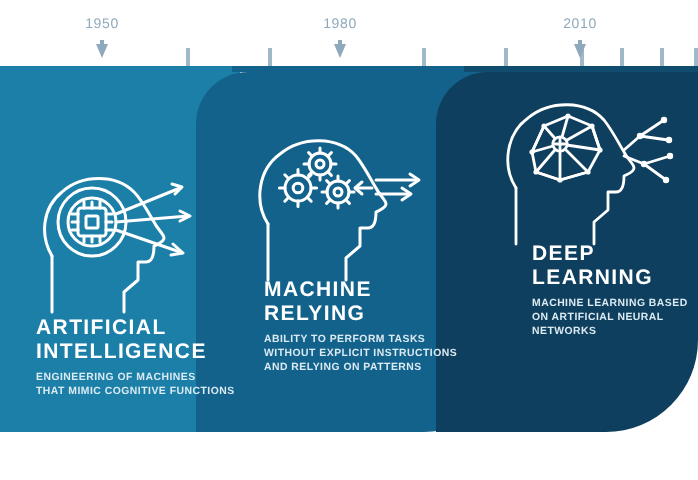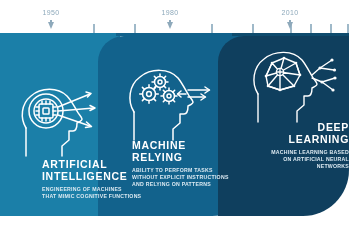--- a/index.html
+++ b/index.html
@@ -134,23 +134,23 @@
     margin-top: 4px;
     font-size: 5.2px;
     font-weight: bold;
     letter-spacing: 0.25px;
     line-height: 7.2px;
     color: #dceaf2;
     white-space: pre-line;
   }
 
   
-  #c1 { left: 18px; top: 123px; margin-left: 24px; }
+  #c1 { left: 18px; top: 123px; }
   #c2 { left: 132px; top: 104px; }
-  #c3 { left: 266px; top: 86px; text-align: right; }
+  #c3 { left: 266px; top: 86px; }
 
   #i1 { left: 18px; top: 48px; }
   #i2 { left: 126px; top: 30px; }
   #i3 { left: 250px; top: 12px; }
 
   svg { display: block; }
 </style>
 </head>
 <body>
 

